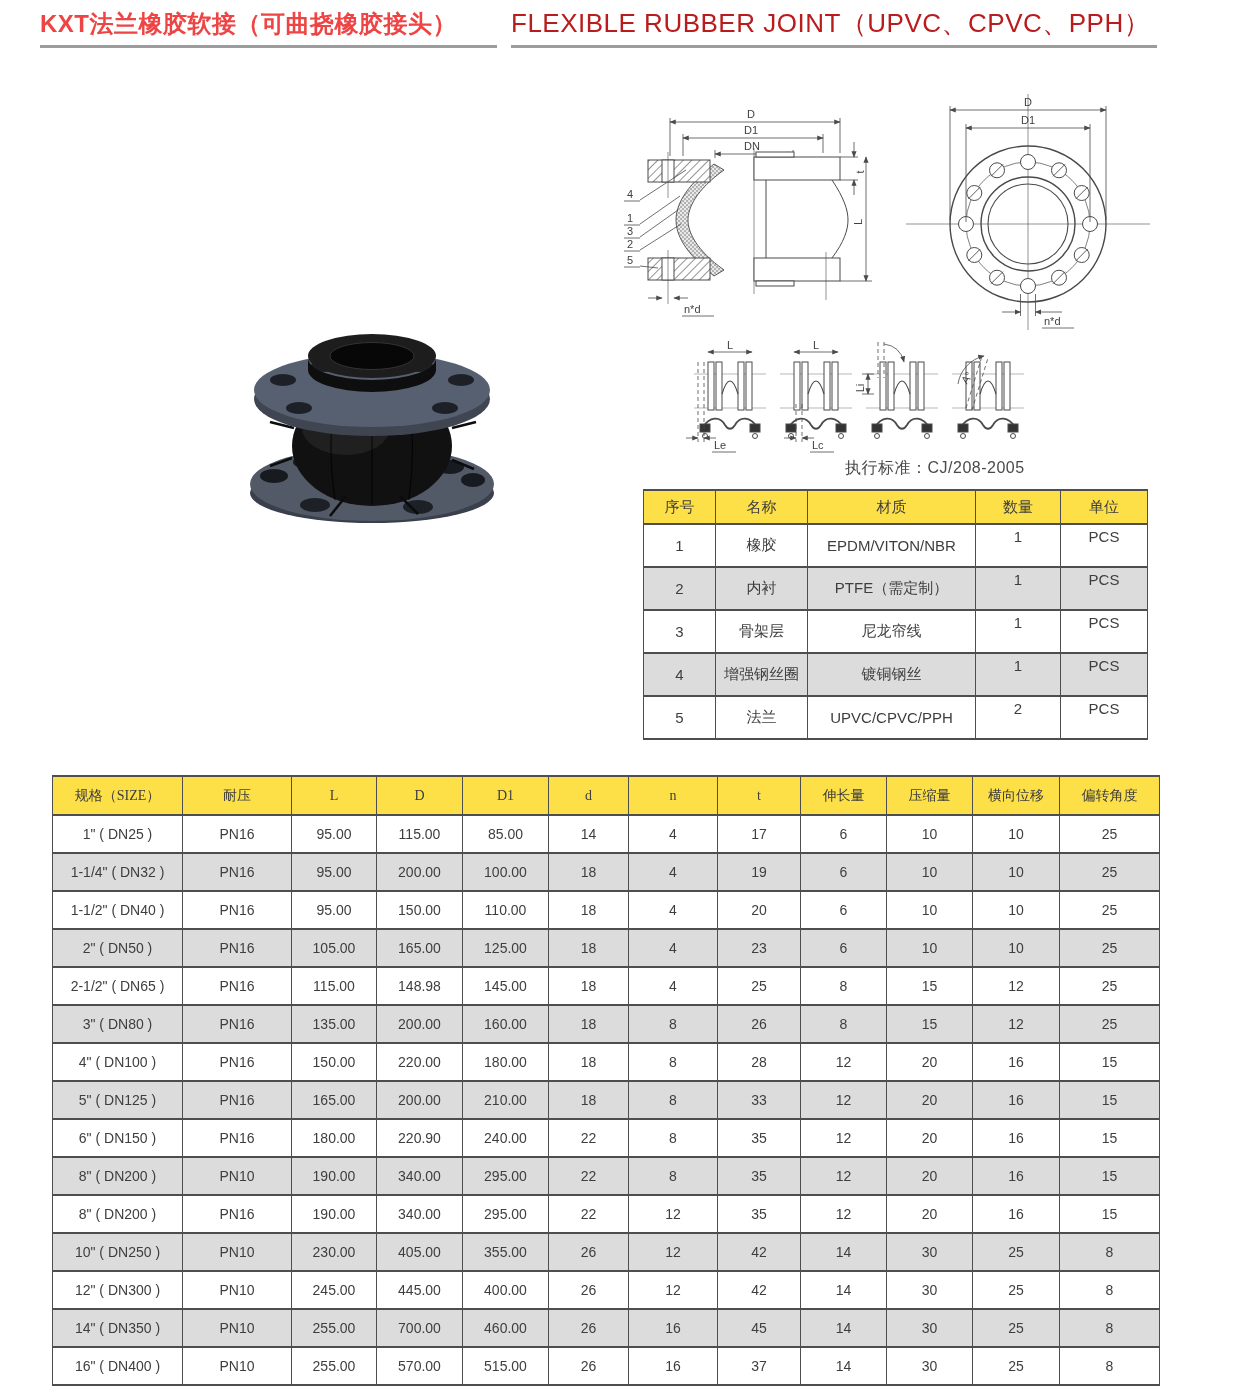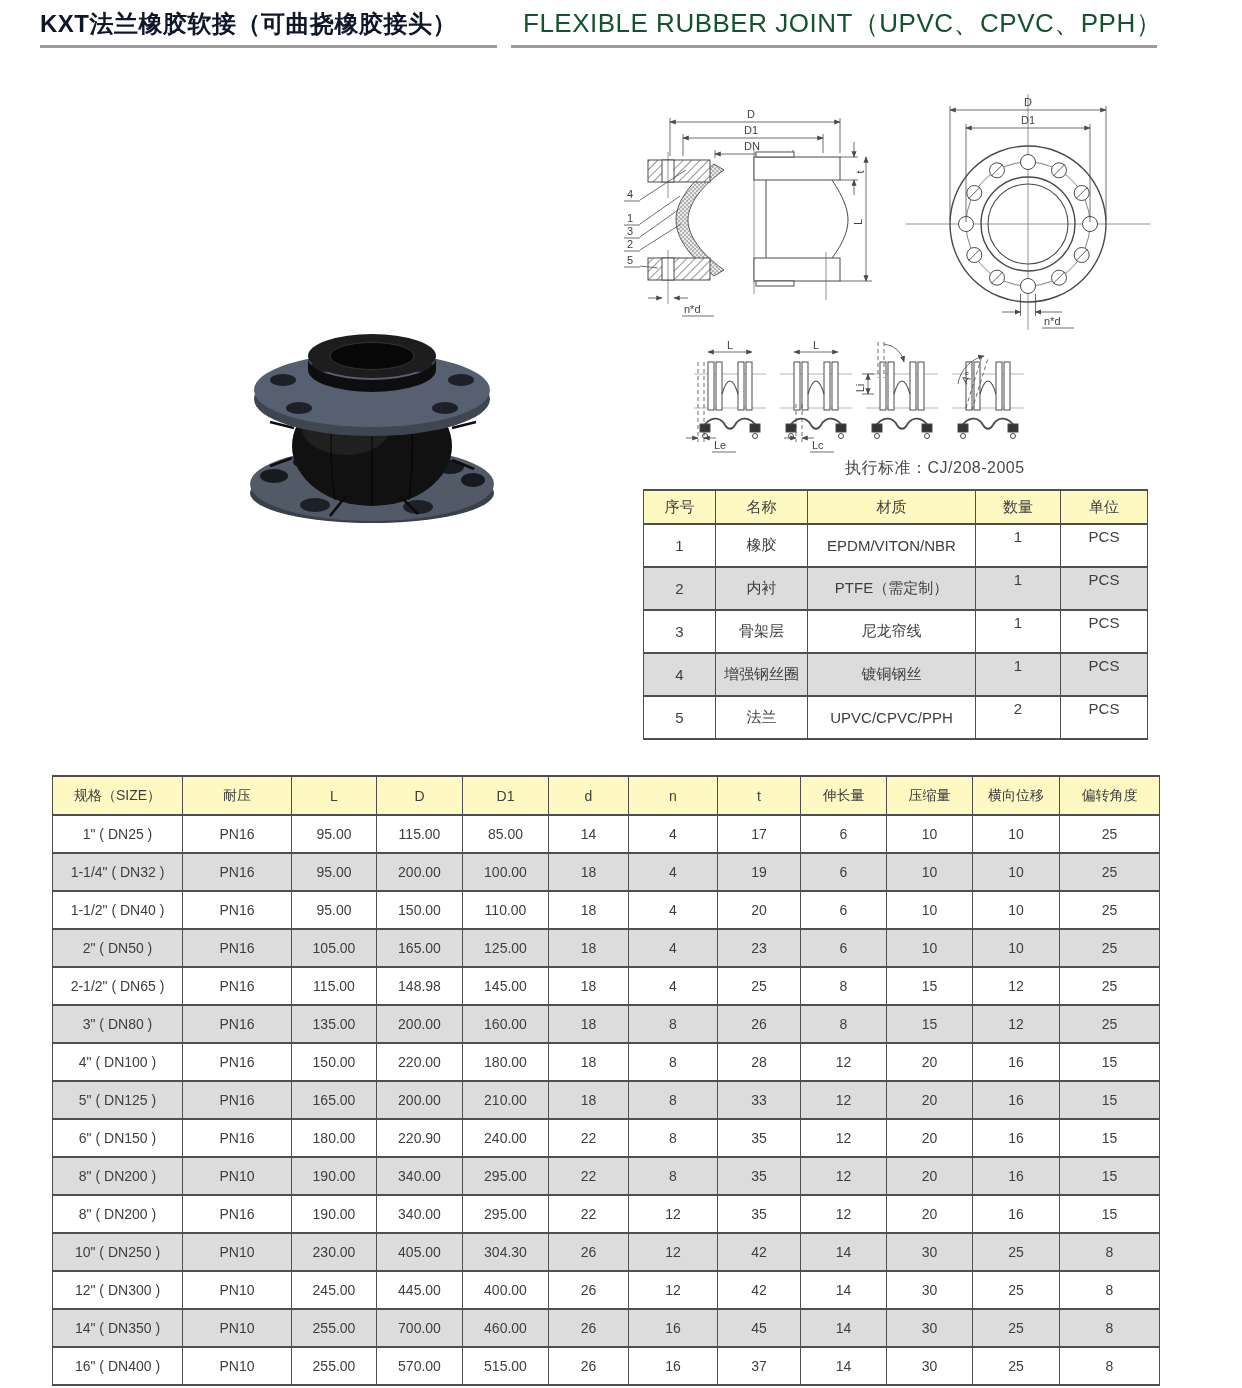--- a/index.html
+++ b/index.html
@@ -1,36 +1,36 @@
 <!DOCTYPE html>
 <html><head>
 <meta charset="utf-8">
 <style>
   html,body { margin:0; padding:0; background:#fff; }
   .page {
     position:relative; width:1242px; height:1388px; background:#ffffff;
     font-family:"Liberation Sans","DejaVu Sans",sans-serif; color:#3e3e3e; overflow:hidden;
   }
   
-  .title-cn { position:absolute; left:40px; top:8px; font-size:24px; font-weight:bold; color:#0f172a; letter-spacing:0.5px; white-space:nowrap; }
-  .title-en { position:absolute; left:511px; top:6px; font-size:26px; font-weight:400; color:#14532d; letter-spacing:0.5px; white-space:nowrap;margin-left:12px; }
+  .title-cn { position:absolute; left:40px; top:8px; font-size:24px; font-weight:bold; color:#ef4444; letter-spacing:0.5px; white-space:nowrap; }
+  .title-en { position:absolute; left:511px; top:6px; font-size:26px; font-weight:400; color:#b91c1c; letter-spacing:0.5px; white-space:nowrap; }
   .rule { position:absolute; top:45px; height:3px; background:#9c9c9c; }
   .rule-cn { left:40px; width:457px; }
   .rule-en { left:511px; width:646px; }
   
   .abs { position:absolute; }
   .std-note { position:absolute; top:458px; left:845px; width:302px; text-align:left; font-size:16px; color:#4a4a4a; letter-spacing:0.5px; }
   
   table { border-collapse:collapse; table-layout:fixed; background:#fff; }
   th,td {
     border-left:1px solid #4e4e4e; border-right:1px solid #4e4e4e;
     border-top:2px solid #4e4e4e; border-bottom:2px solid #4e4e4e;
     text-align:center; padding:0 2px; overflow:hidden; white-space:nowrap;
   }
-  thead th { background:#fef9c3; font-weight:400; }
+  thead th { background:#fde047; font-weight:400;font-family:Liberation Serif, serif; }
   tbody tr:nth-child(even) td { background:#dcdcdc; }
   .parts-table { position:absolute; left:643px; top:489px; width:504px; font-size:15px; }
   .parts-table th { height:32px; }
   .parts-table td { height:38px; }
   .parts-table td:nth-child(4), .parts-table td:nth-child(5) { vertical-align:top; padding-top:3px; }
   .spec-table { position:absolute; left:52px; top:775px; width:1107px; font-size:14px; }
   .spec-table th { height:37px; }
   .spec-table td { height:36px; }
   
   svg text { font-family:"Liberation Sans","DejaVu Sans",sans-serif; fill:#3f3f3f; }
@@ -556,21 +556,21 @@
           <td>12</td>
           <td>20</td>
           <td>16</td>
           <td>15</td>
         </tr>
         <tr>
           <td>10" ( DN250 )</td>
           <td>PN10</td>
           <td>230.00</td>
           <td>405.00</td>
-          <td>304.30</td>
+          <td>355.00</td>
           <td>26</td>
           <td>12</td>
           <td>42</td>
           <td>14</td>
           <td>30</td>
           <td>25</td>
           <td>8</td>
         </tr>
         <tr>
           <td>12" ( DN300 )</td>

